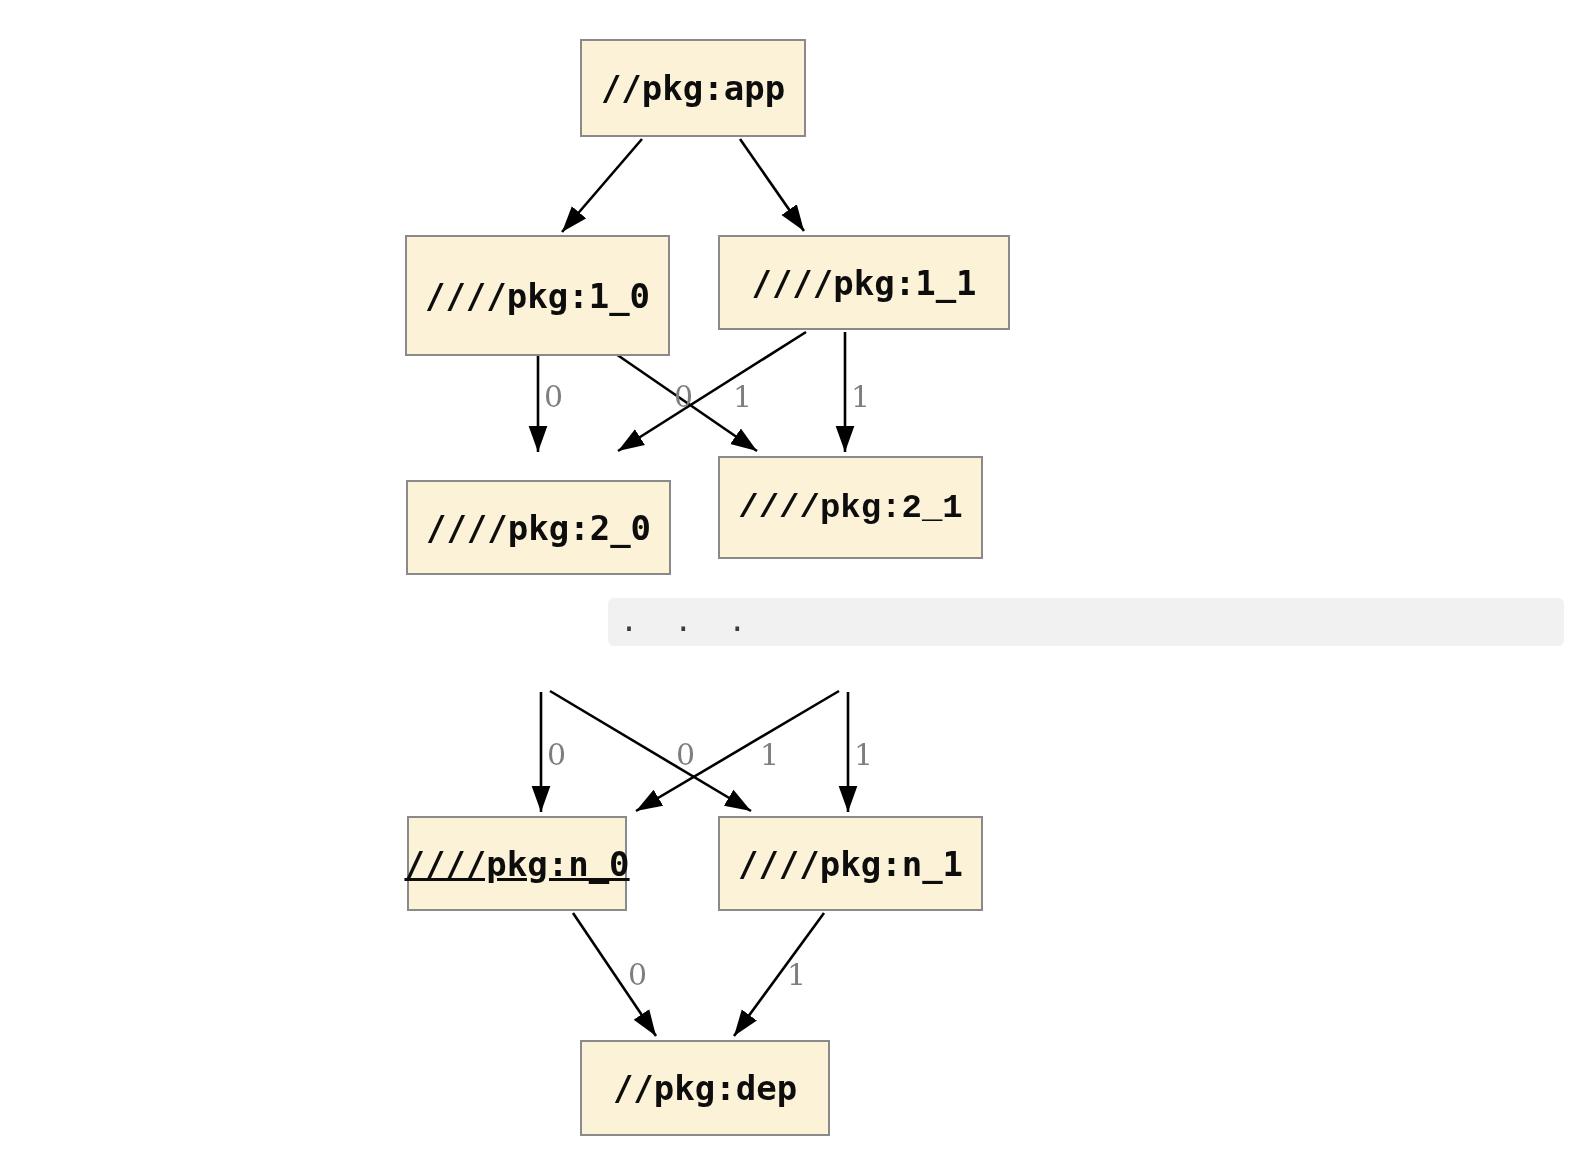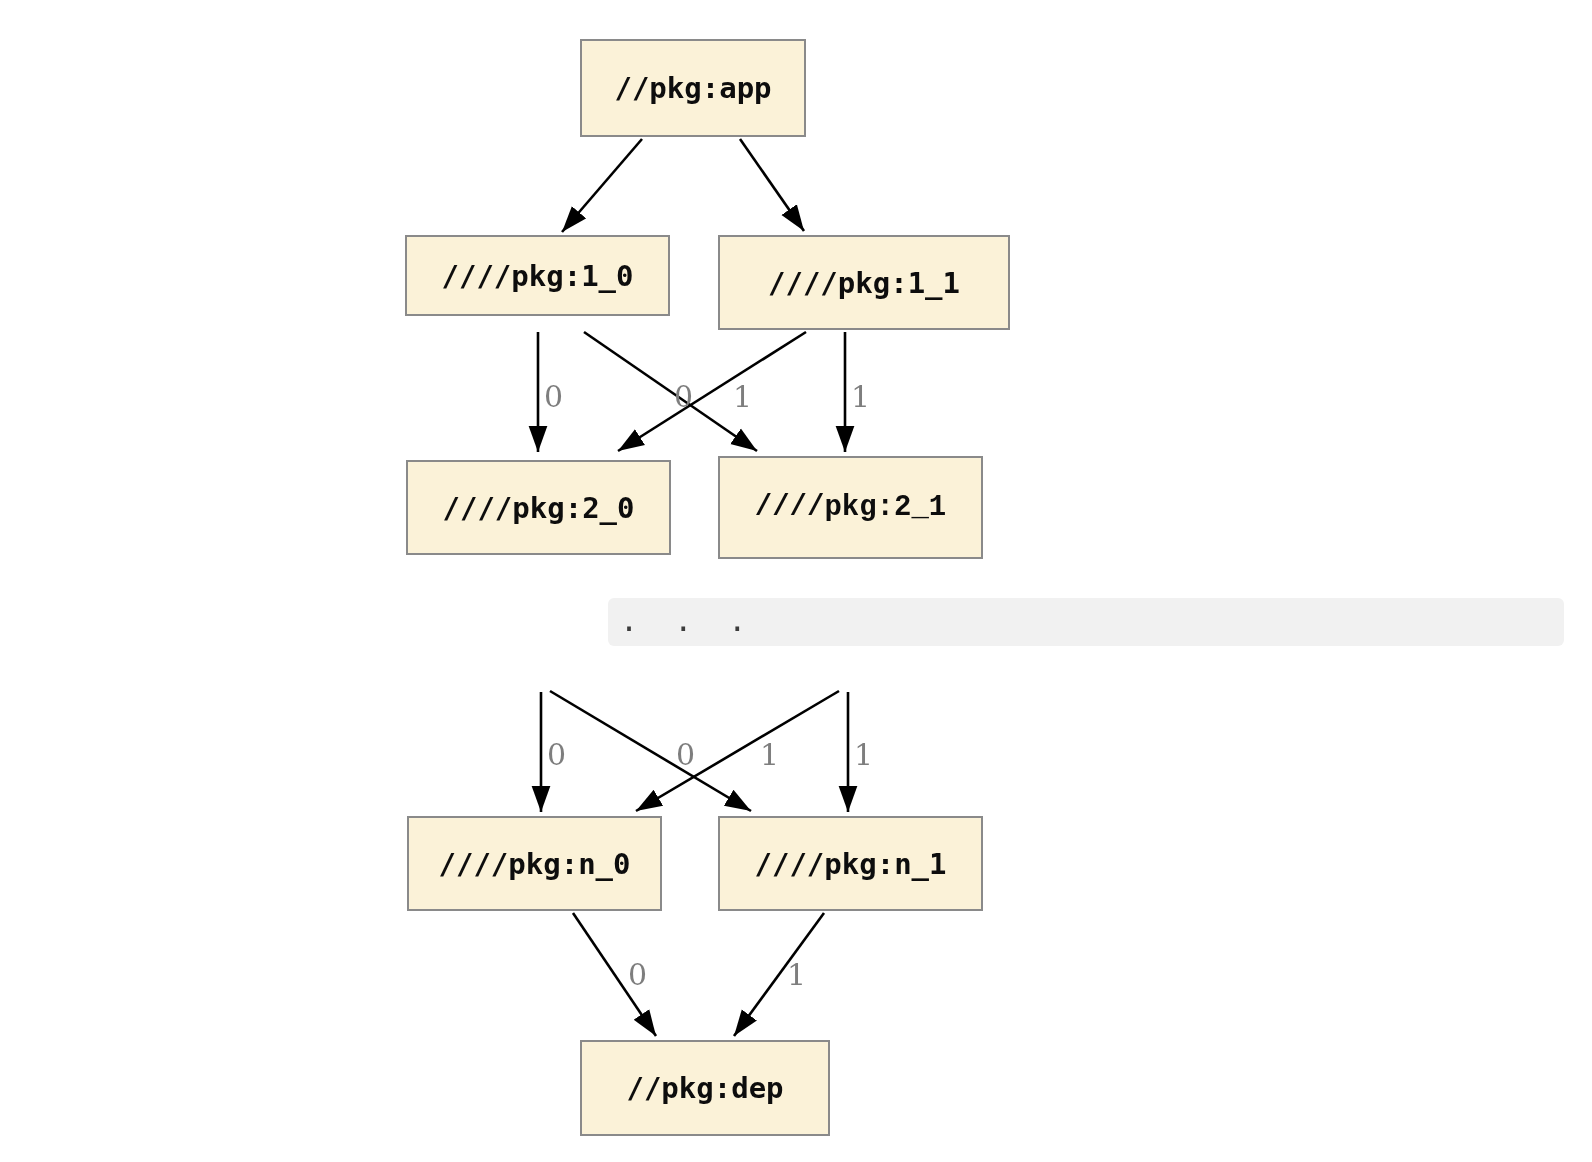--- a/index.html
+++ b/index.html
@@ -18,31 +18,31 @@
   }
   .node {
     position: absolute;
     background: #fbf2d8;
     border: 2.5px solid #8a8a8a;
     box-sizing: border-box;
     display: flex;
     align-items: center;
     justify-content: center;
     font-weight: bold;
-    font-size: 29px;
+    font-size: 34px;
     color: #0d0d0d;
     letter-spacing: 0;
     white-space: nowrap;
   }
   .node-app  { left: 580px; top: 39px;   width: 226px; height: 98px; }
-  .node-1-0  { left: 405px; top: 235px;  width: 265px; height: 81px; }
+  .node-1-0  { left: 405px; top: 235px;  width: 265px; height: 121px; }
   .node-1-1  { left: 718px; top: 235px;  width: 292px; height: 95px; }
-  .node-2-0  { left: 406px; top: 460px;  width: 265px; height: 95px; }
+  .node-2-0  { left: 406px; top: 480px;  width: 265px; height: 95px; }
   .node-2-1  { left: 718px; top: 456px;  width: 265px; height: 103px; font-family: Liberation Mono, monospace; }
-  .node-n-0  { left: 407px; top: 816px;  width: 255px; height: 95px; }
+  .node-n-0  { left: 407px; top: 816px;  width: 220px; height: 95px; text-decoration: underline; }
   .node-n-1  { left: 718px; top: 816px;  width: 265px; height: 95px; }
   .node-dep  { left: 580px; top: 1040px; width: 250px; height: 96px; }
   .ellipsis-band {
     position: absolute;
     left: 608px; top: 598px;
     width: 956px; height: 48px;
     background: #f1f1f1;
     border-radius: 6px;
     box-sizing: border-box;
   }

